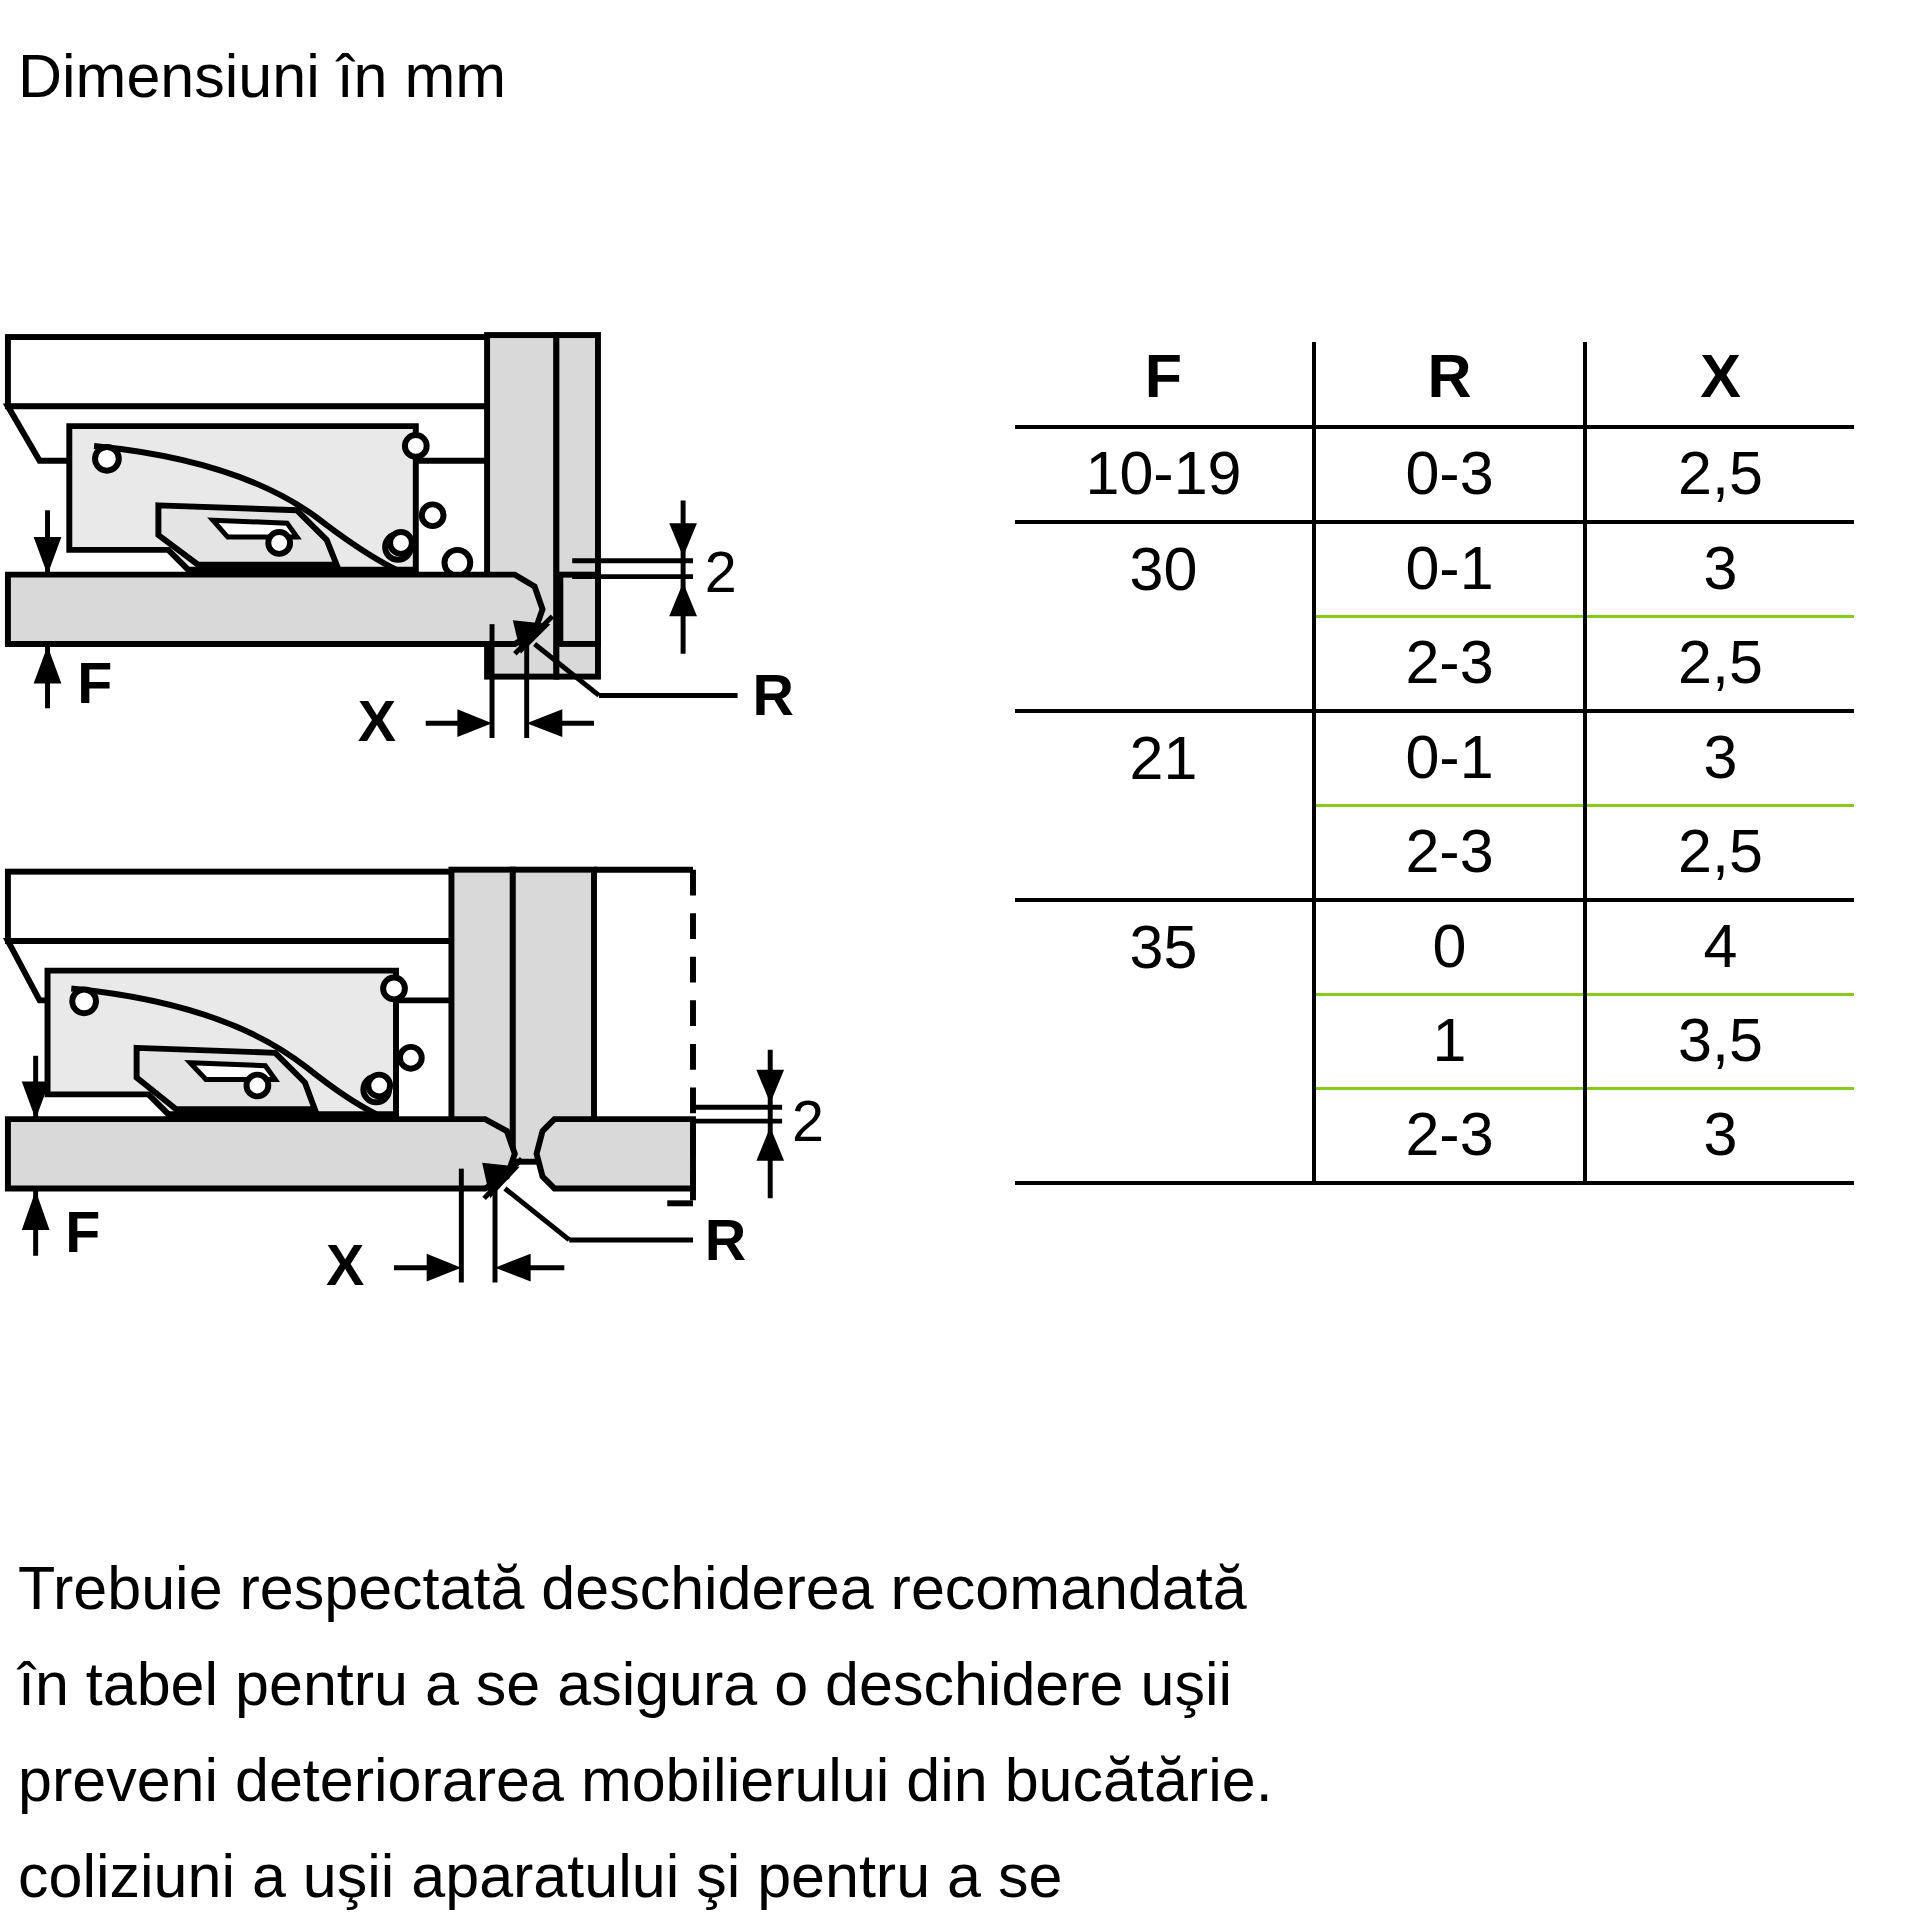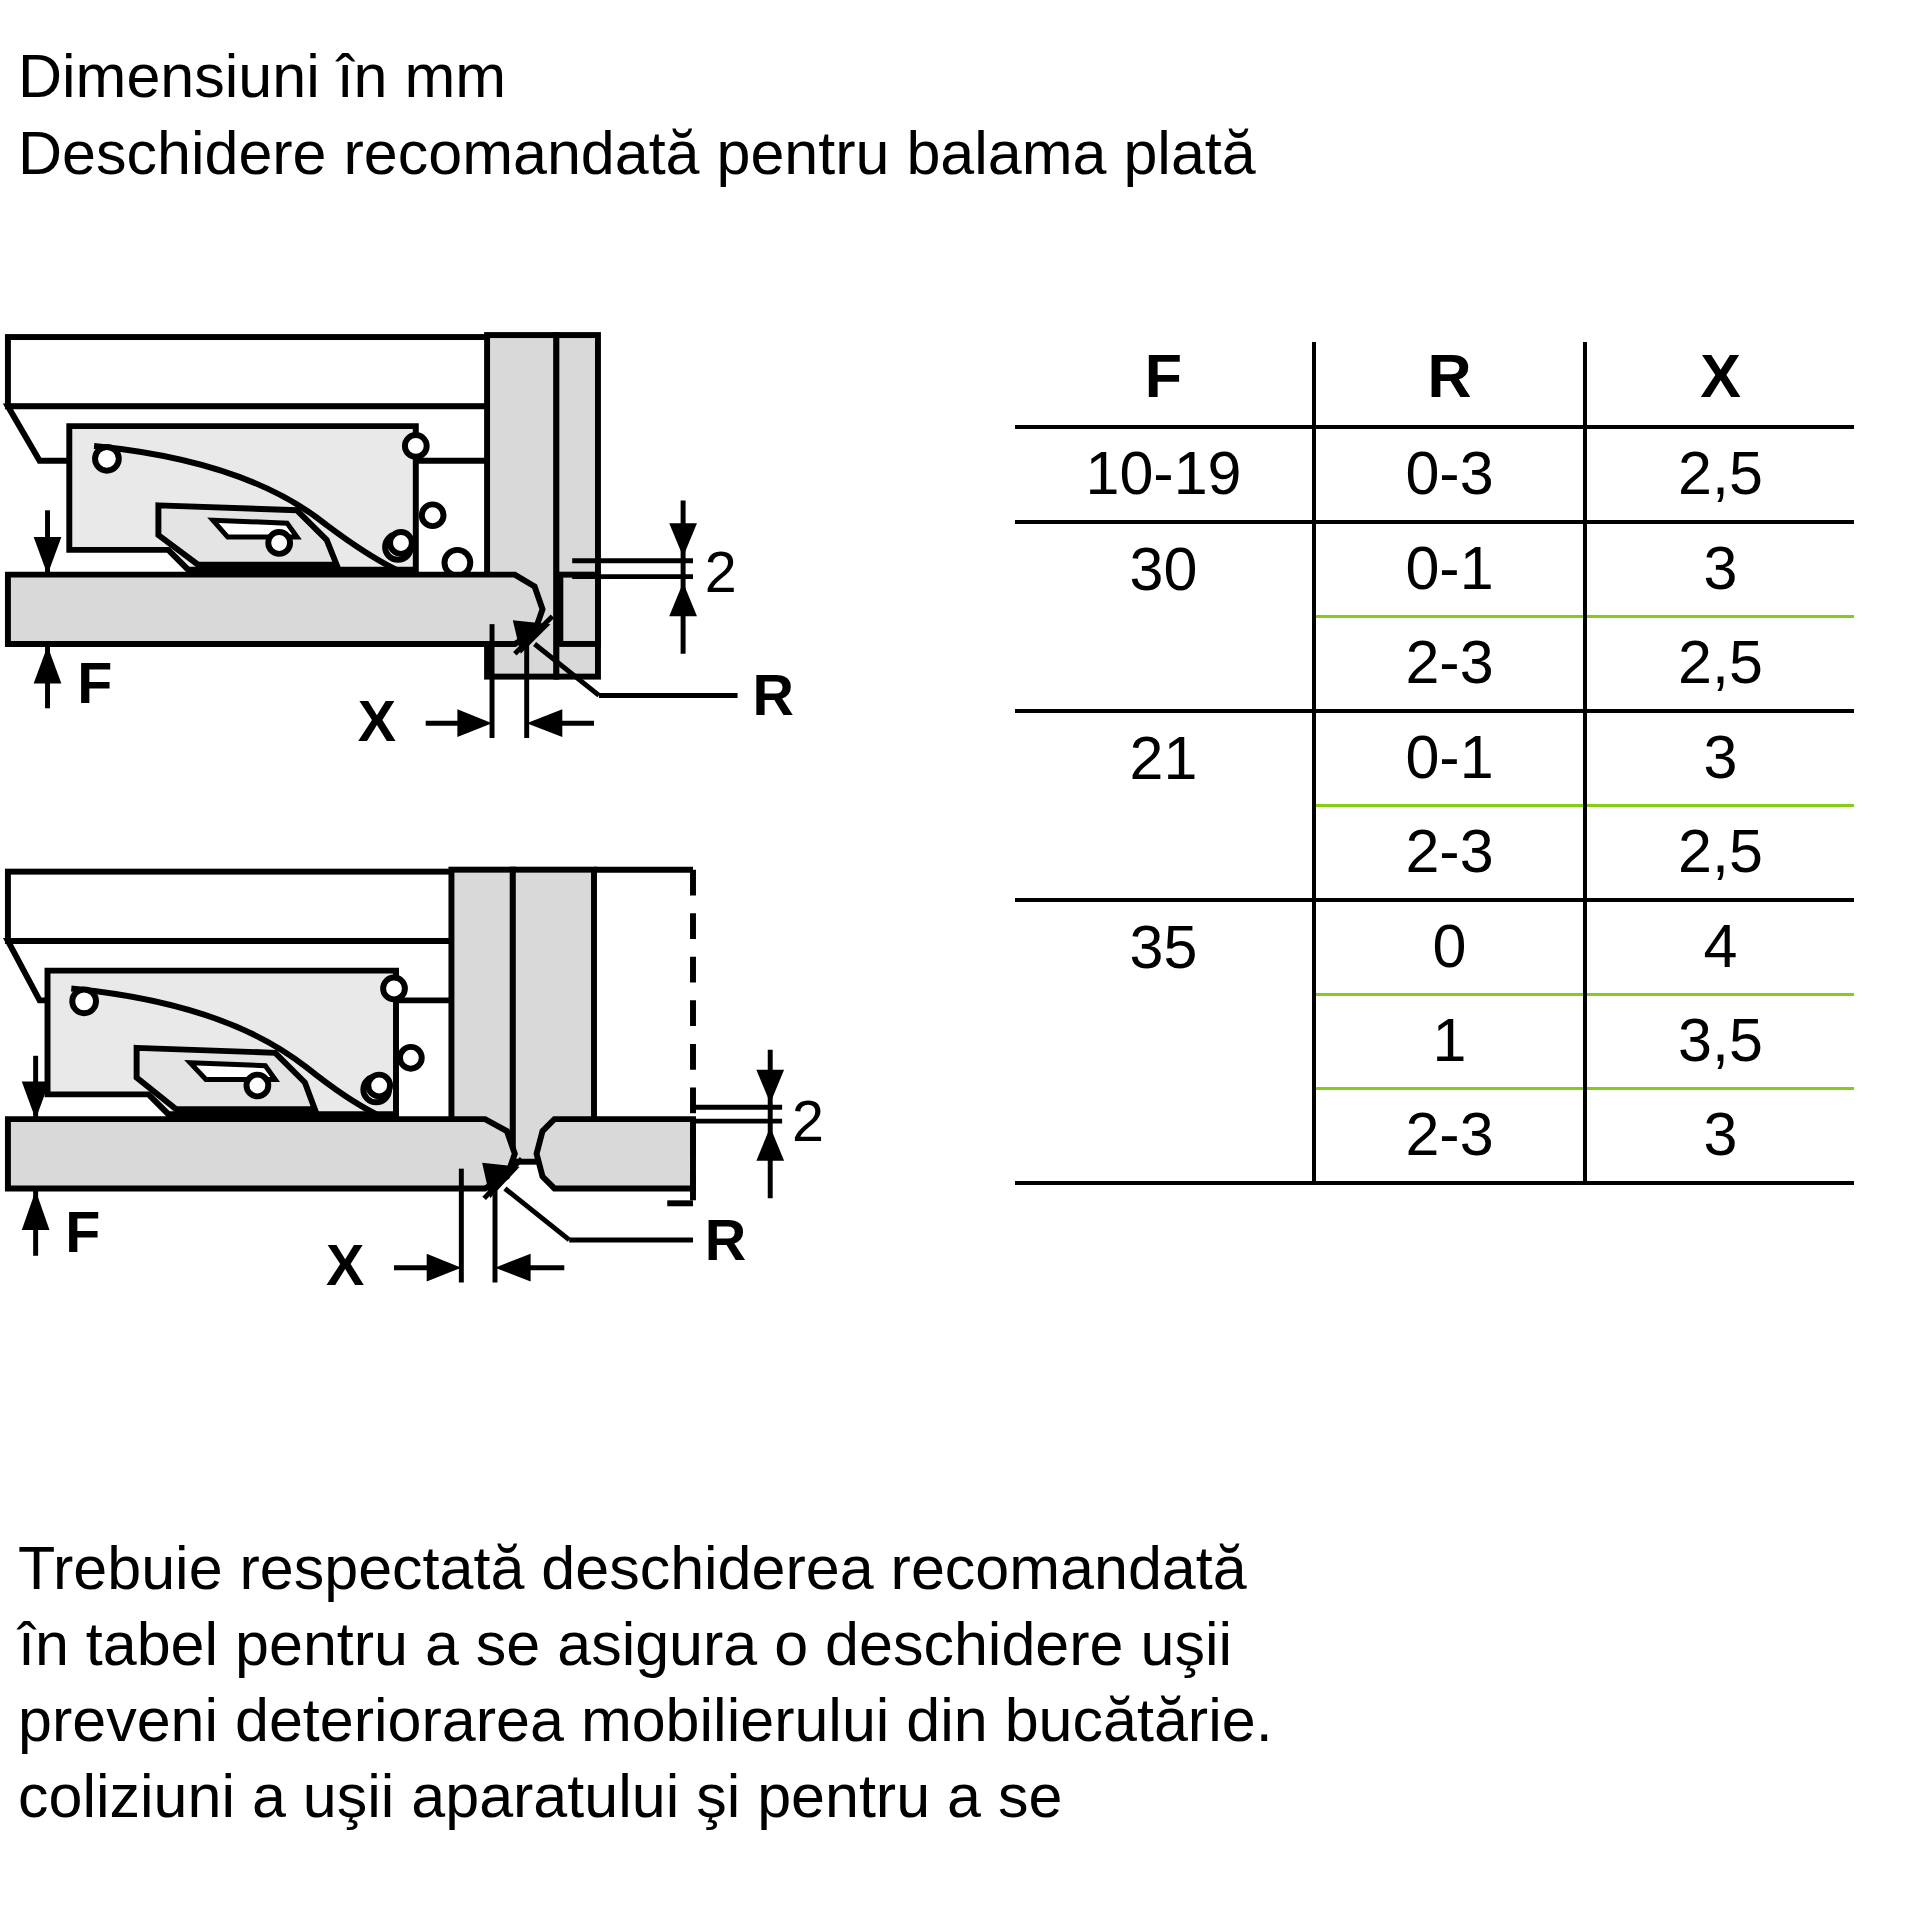--- a/index.html
+++ b/index.html
@@ -92,40 +92,40 @@
   .note {
     position: absolute;
     left: 18px;
     top: 1530px;
     width: 1891px;
   }
   .note-line {
     font-size: 61px;
     line-height: 76px;
     white-space: nowrap;
+    margin-top: 20px;
   }
 
   svg text {
     font-family: "Liberation Sans", sans-serif;
     font-size: 58px;
     font-weight: 700;
     fill: #000;
   }
   svg text.num {
     font-weight: 400;
   }
 </style>
 </head>
 <body>
 
 <div class="page">
 
   <div class="heading-block">
     <div class="heading-line">Dimensiuni în mm</div>
-    <div class="heading-line">Deschidere recomandată pentru balama plată</div>
   </div>
 
   <div class="drawings">
     <svg class="drawing-svg" width="891" height="1119" viewBox="0 0 900 1130" xmlns="http://www.w3.org/2000/svg">
 
       <g>
 
         <rect x="8" y="10" width="500" height="70" fill="#ffffff" stroke="#000" stroke-width="6"></rect>
 
         <path d="M 8 80 L 500 80 L 500 135 L 40 135 Z" fill="#ffffff" stroke="#000" stroke-width="6"></path>

